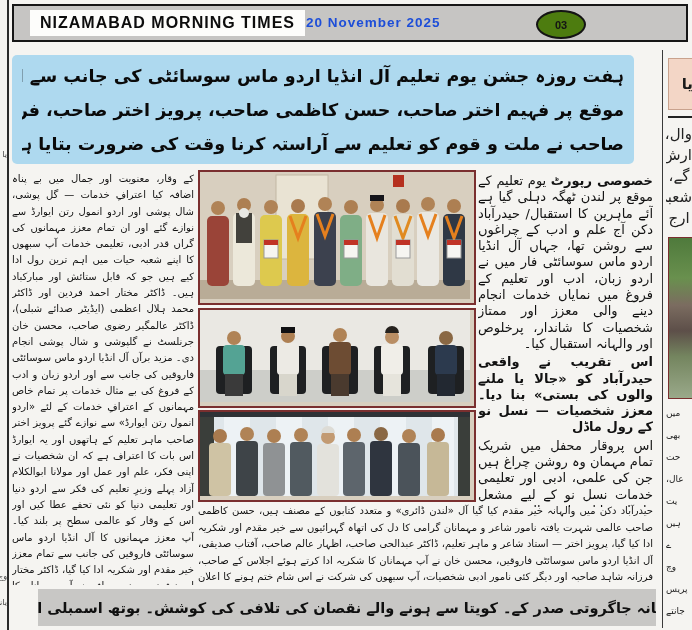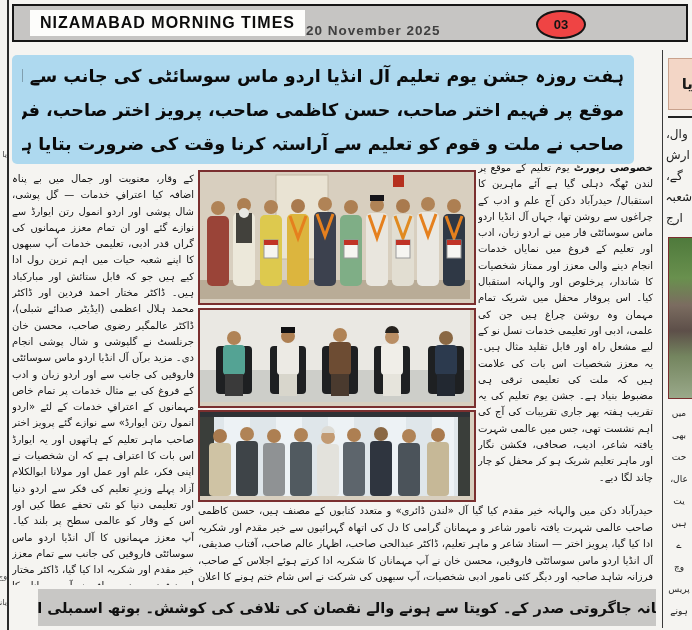--- a/index.html
+++ b/index.html
@@ -16,46 +16,46 @@
     position:absolute;left:12px;top:4px;width:676px;height:38px;
     background:#c6c5c3;border:2px solid #161616;box-sizing:border-box;
   }
   .title-box{
     position:absolute;left:16px;top:4px;height:26px;background:#fdfdfb;
     padding:0 10px;display:flex;align-items:center;
     font-family:"Liberation Sans",sans-serif;font-weight:bold;font-size:16px;
     letter-spacing:1px;color:#0d0d0d;white-space:nowrap;
   }
   .date-text{
-    position:absolute;left:292px;top:17px;font-family:"Liberation Sans",sans-serif;
-    font-weight:bold;font-size:13.5px;color:#404040;letter-spacing:1px;white-space:nowrap;
+    position:absolute;left:292px;top:9px;font-family:"Liberation Sans",sans-serif;
+    font-weight:bold;font-size:13.5px;color:#1d4ed8;letter-spacing:1px;white-space:nowrap;
   }
   .page-oval{
     position:absolute;left:522px;top:4px;width:46px;height:25px;border:2px solid #141414;
     border-radius:50%;display:flex;align-items:center;justify-content:center;
-    font-family:"Liberation Sans",sans-serif;font-weight:bold;font-size:13px;background:#ef4444;
+    font-family:"Liberation Sans",sans-serif;font-weight:bold;font-size:11px;background:#4d7c0f;
   }
 
   
   .headline{
     position:absolute;left:12px;top:55px;width:622px;height:109px;
     background:#aed9ef;border-radius:5px;box-sizing:border-box;padding:4px 10px 0 10px;
     direction:rtl;text-align:center;font-weight:bold;color:#0a0a0a;
   }
   .headline .hl{font-size:17.5px;line-height:34px;white-space:nowrap;overflow:hidden;}
 
   
   .urdu{direction:rtl;text-align:justify;color:#121212;}
   .col-left{
     position:absolute;left:12px;top:171px;width:182px;height:414px;overflow:hidden;
     font-size:10px;line-height:16.3px;
   }
   .col-right{
-    position:absolute;left:478px;top:160px;width:175px;height:334px;overflow:hidden;
-    font-size:10px;line-height:16.3px;
+    position:absolute;left:478px;top:173px;width:175px;height:334px;overflow:hidden;
+    font-size:13px;line-height:16.3px;
   }
   .col-right .subhead{font-weight:bold;margin:2px 0;}
   .col-right .lead-label{font-weight:bold;}
   .below-photos{
     position:absolute;left:198px;top:503px;width:455px;height:83px;overflow:hidden;
     font-size:10px;line-height:16.5px;
   }
 
   
   .photo{position:absolute;left:198px;width:274px;border:2px solid #7a2f2f;background:#d8cfbf;overflow:hidden;}
@@ -72,26 +72,26 @@
   }
 
   
   .strip-rule{position:absolute;left:662px;top:50px;width:1px;height:578px;background:#3a3a3a;}
   .pink-box{
     position:absolute;left:668px;top:58px;width:24px;height:50px;background:#f3d6c6;
     border:1px solid #c9a28d;display:flex;align-items:center;
     font-weight:bold;font-size:15px;direction:rtl;overflow:hidden;color:#1a1a1a;
   }
   .strip-hrule{position:absolute;left:668px;top:116px;width:24px;height:2px;background:#222;}
-  .strip-frags-top{position:absolute;left:666px;top:124px;width:26px;font-size:12px;line-height:21px;direction:rtl;text-align:left;color:#222;overflow:hidden;}
+  .strip-frags-top{position:absolute;left:666px;top:124px;width:26px;font-size:15px;line-height:21px;direction:rtl;text-align:center;color:#222;overflow:hidden;}
   .side-photo{
     position:absolute;left:668px;top:237px;width:24px;height:160px;border:1px solid #7a2f2f;
     background:linear-gradient(180deg,#4f7a3c 0%,#69904e 25%,#7b6c60 42%,#5d4f49 58%,#74855f 74%,#9aa98a 100%);
   }
-  .strip-frags-bottom{position:absolute;left:666px;top:402px;width:26px;font-size:9px;line-height:22px;direction:rtl;text-align:center;color:#222;overflow:hidden;height:226px;}
+  .strip-frags-bottom{position:absolute;left:666px;top:402px;width:26px;font-size:9px;line-height:22px;direction:rtl;text-align:left;color:#222;overflow:hidden;height:226px;}
 </style>
 </head>
 <body>
 
 <div class="page">
 
   <div class="left-rule"></div>
   <span class="margin-frag" style="top:150px">یا</span>
   <span class="margin-frag" style="top:572px">وج</span>
   <span class="margin-frag" style="top:598px">یانی</span>
@@ -220,20 +220,21 @@
           <rect x="198" y="31" width="22" height="53" rx="4" fill="#4b535a"></rect>
         <circle cx="238" cy="23" r="7" fill="#a97a4e"></circle>
           <rect x="227" y="30" width="22" height="54" rx="4" fill="#c6b897"></rect>
       </g>
     </svg>
   </div>
 
   <div class="col-right urdu">
     <span class="lead-label">خصوصی رپورٹ</span>
     <span>یوم تعلیم کے موقع پر لندن ٹھگہ دہلی گیا ہے آئے ماہرین کا استقبال/ حیدرآباد دکن آج علم و ادب کے چراغوں سے روشن تھا، جہاں آل انڈیا اردو ماس سوسائٹی فار میں نے اردو زبان، ادب اور تعلیم کے فروغ میں نمایاں خدمات انجام دینے والی معزز اور ممتاز شخصیات کا شاندار، پرخلوص اور والہانہ استقبال کیا۔</span>
+    <div class="subhead">اس تقریب نے واقعی حیدرآباد کو «جالا یا ملنے والوں کی بستی» بنا دیا۔ معزز شخصیات — نسل نو کے رول ماڈل</div>
     <span>اس پروقار محفل میں شریک تمام مہمان وہ روشن چراغ ہیں جن کی علمی، ادبی اور تعلیمی خدمات نسل نو کے لیے مشعل راہ اور قابل تقلید مثال ہیں۔ یہ معزز شخصیات اس بات کی علامت ہیں کہ ملت کی تعلیمی ترقی ہی مضبوط بنیاد ہے۔ جشن یوم تعلیم کی یہ تقریب ہفتہ بھر جاری تقریبات کی آج کی اہم نشست تھی، جس میں عالمی شہرت یافتہ شاعر، ادیب، صحافی، فکشن نگار اور ماہر تعلیم شریک ہو کر محفل کو چار چاند لگا دیے۔</span>
     
   </div>
 
   <div class="below-photos urdu">حیدرآباد دکن میں والہانہ خیر مقدم کیا گیا آل «لندن ڈائری» و متعدد کتابوں کے مصنف ہیں، حسن کاظمی صاحب عالمی شہرت یافتہ نامور شاعر و مہمانان گرامی کا دل کی اتھاہ گہرائیوں سے خیر مقدم اور شکریہ ادا کیا گیا، پرویز اختر — استاد شاعر و ماہر تعلیم، ڈاکٹر عبدالحی صاحب، اظہار عالم صاحب، آفتاب صدیقی، آل انڈیا اردو ماس سوسائٹی فاروقیں، محسن خان نے آپ مہمانان کا شکریہ ادا کرتے ہوئے اجلاس کے صاحب، فرزانہ شاہد صاحبہ اور دیگر کئی نامور ادبی شخصیات، آپ سبھوں کی شرکت نے اس شام ختم ہونے کا اعلان کیا اس شعر سے کہ آرو ہے۔ جس کا نام ہمیں جانتے ہیں داع</div>
 
   <div class="ticker">کے ٹی آر کا عادل آباد دورہ محض تلنگانہ جاگروتی صدر کے۔ کویتا سے ہونے والے نقصان کی تلافی کی کوشش۔ بوتھ اسمبلی انچارج آڈے گجیندر کی پریس کانفرنس</div>
 
   <div class="strip-rule"></div>
   <div class="pink-box">یا</div>
@@ -249,16 +250,16 @@
   <div class="strip-frags-bottom">
     <div>میں</div>
     <div>بھی</div>
     <div>حت</div>
     <div>عال،</div>
     <div>یت</div>
     <div>ہیں</div>
     <div>ے</div>
     <div>وچ</div>
     <div>پریس</div>
-    <div>ہونے</div>
+    <div>جانتے</div>
   </div>
 
 </div>
 
 </body></html>

